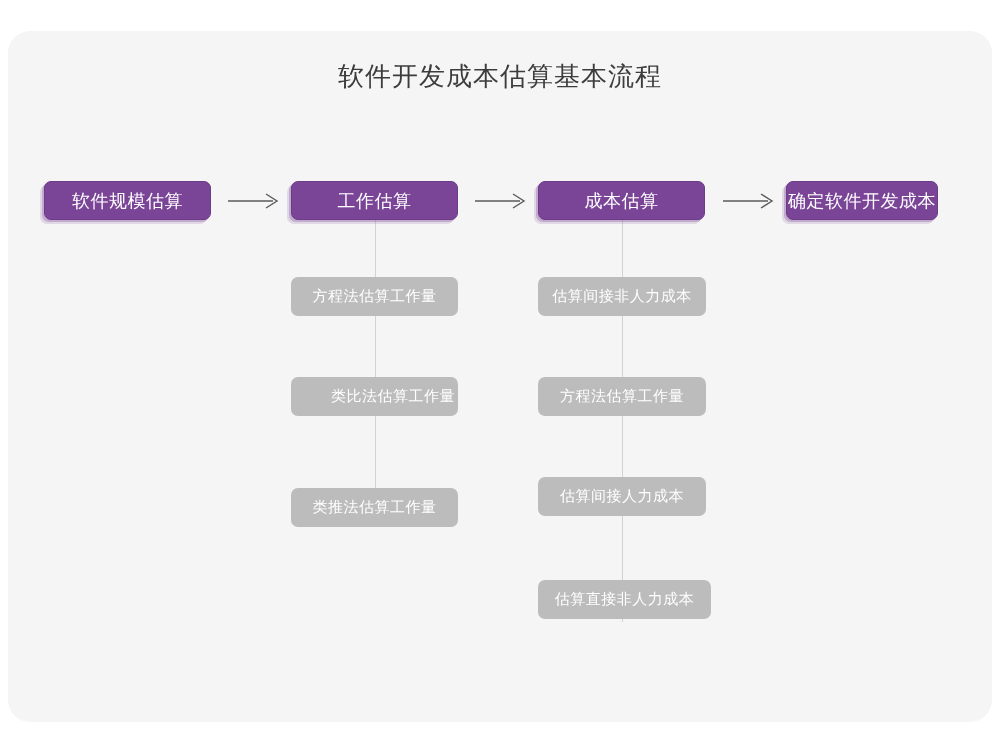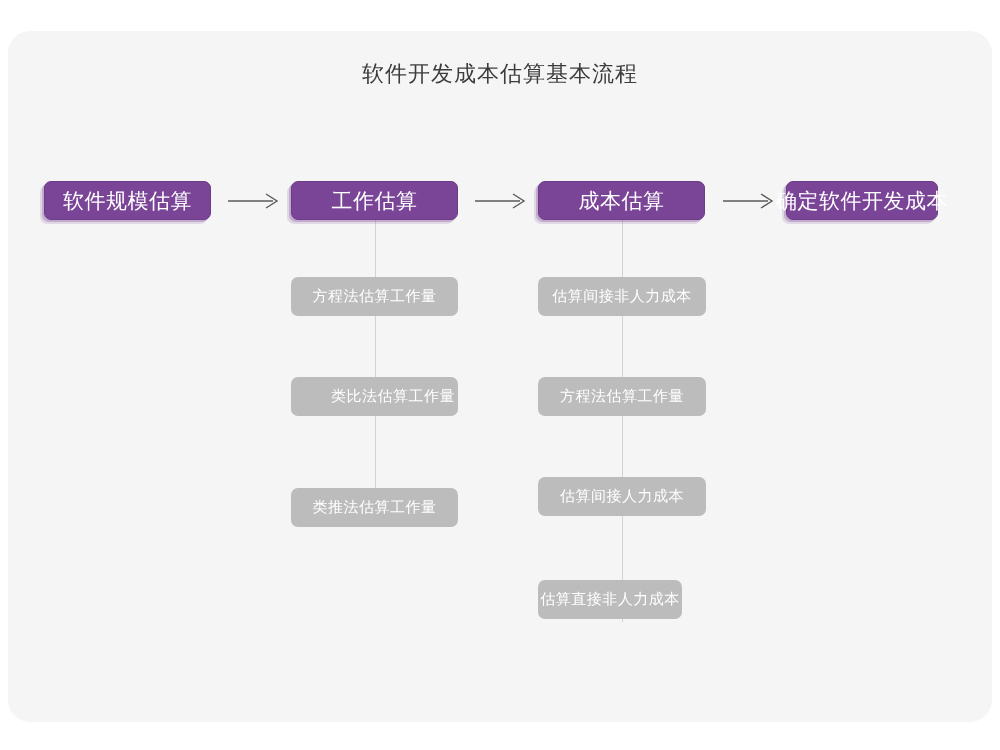--- a/index.html
+++ b/index.html
@@ -24,21 +24,21 @@
     border-radius: 22px;
   }
 
   
   #page-title {
     position: absolute;
     left: 0;
     top: 63px;
     width: 1000px;
     text-align: center;
-    font-size: 22px;
+    font-size: 26px;
     color: #3c3c3c;
     letter-spacing: 1px;
     line-height: 1;
     white-space: nowrap;
   }
 
   
   .vline {
     position: absolute;
     width: 1px;
@@ -60,21 +60,21 @@
     justify-content: center;
     color: #ffffff;
     white-space: nowrap;
     letter-spacing: 0.5px;
   }
 
   .node.primary {
     background: #7a4497;
     border: 1px solid #6d3c89;
     border-radius: 7px;
-    font-size: 21px;
+    font-size: 18px;
     height: 39px;
     box-shadow: -2px 2px 0 rgba(122,68,151,0.30),
                 -4px 4px 0 rgba(122,68,151,0.16);
     justify-content: center;
   }
 
   .node.secondary {
     background: #bcbcbc;
     border-radius: 7px;
     font-size: 15px;
@@ -146,15 +146,15 @@
 </div>
 
 <div class="node secondary" style="left:538px; top:377px; width:168px;">
   <span>方程法估算工作量</span>
 </div>
 
 <div class="node secondary" style="left:538px; top:477px; width:168px;">
   <span>估算间接人力成本</span>
 </div>
 
-<div class="node secondary" style="left:538px; top:580px; width:144px;">
+<div class="node secondary" style="left:538px; top:580px; width:173px;">
   <span>估算直接非人力成本</span>
 </div>
 
 </body></html>

